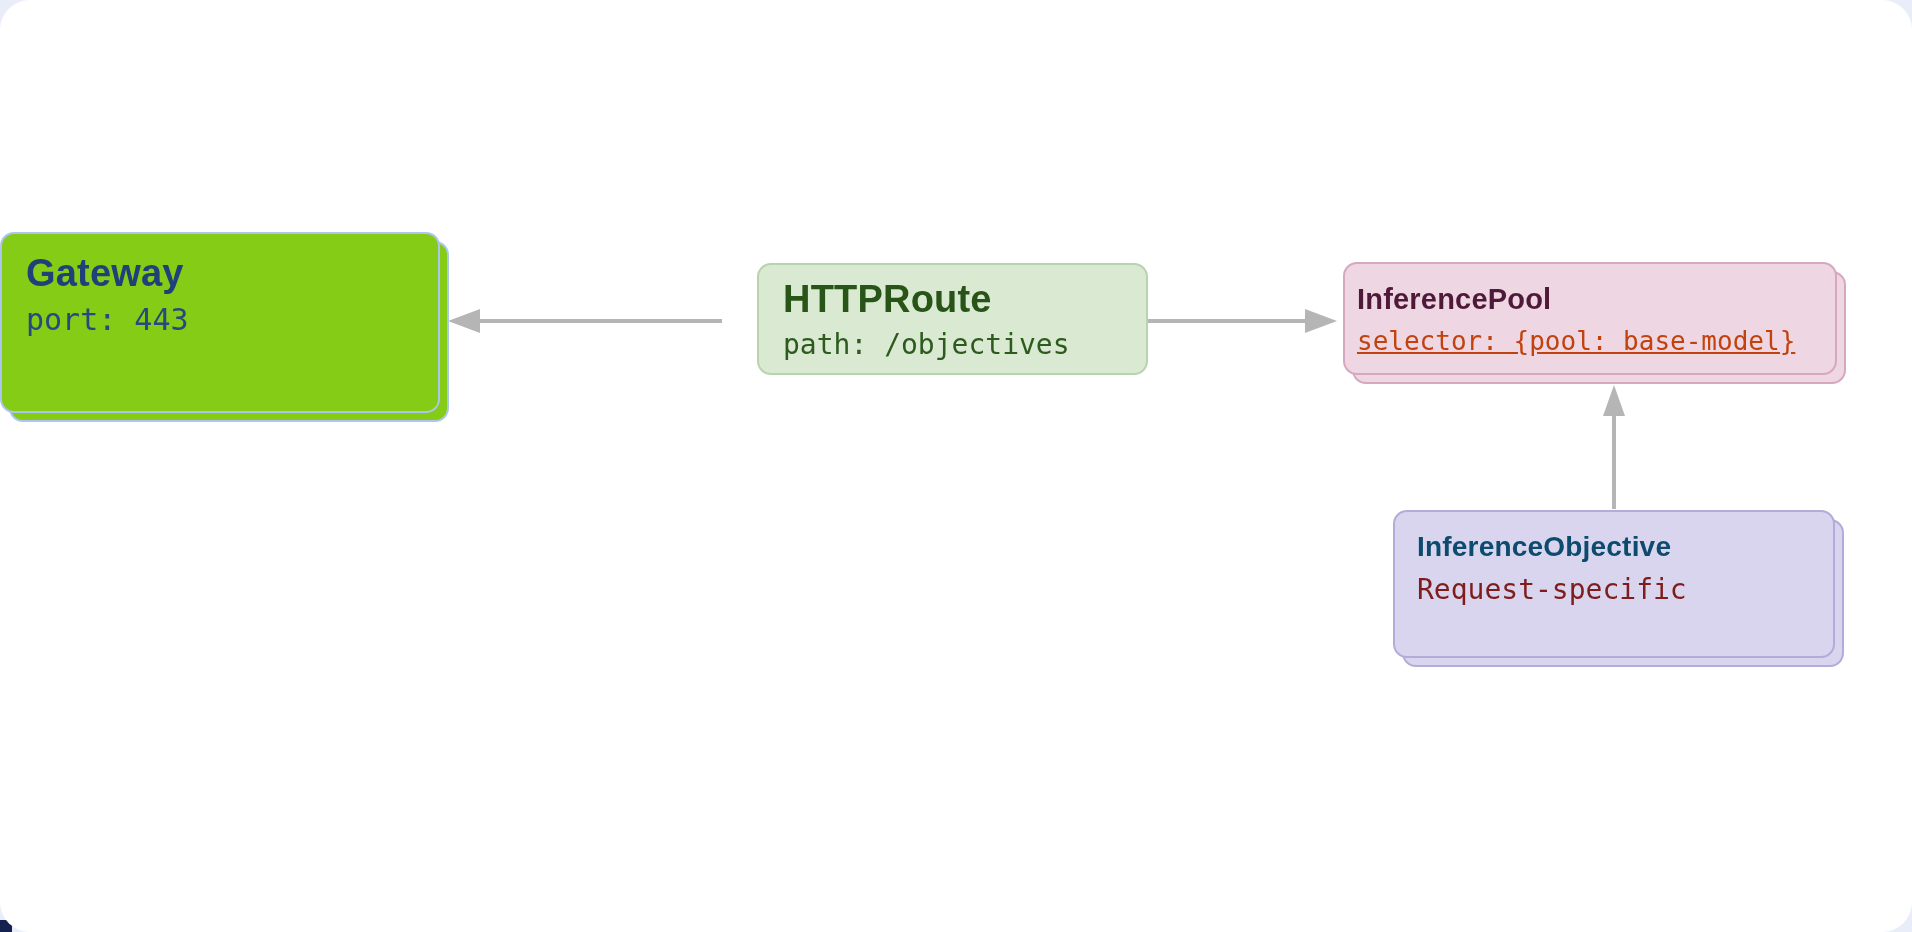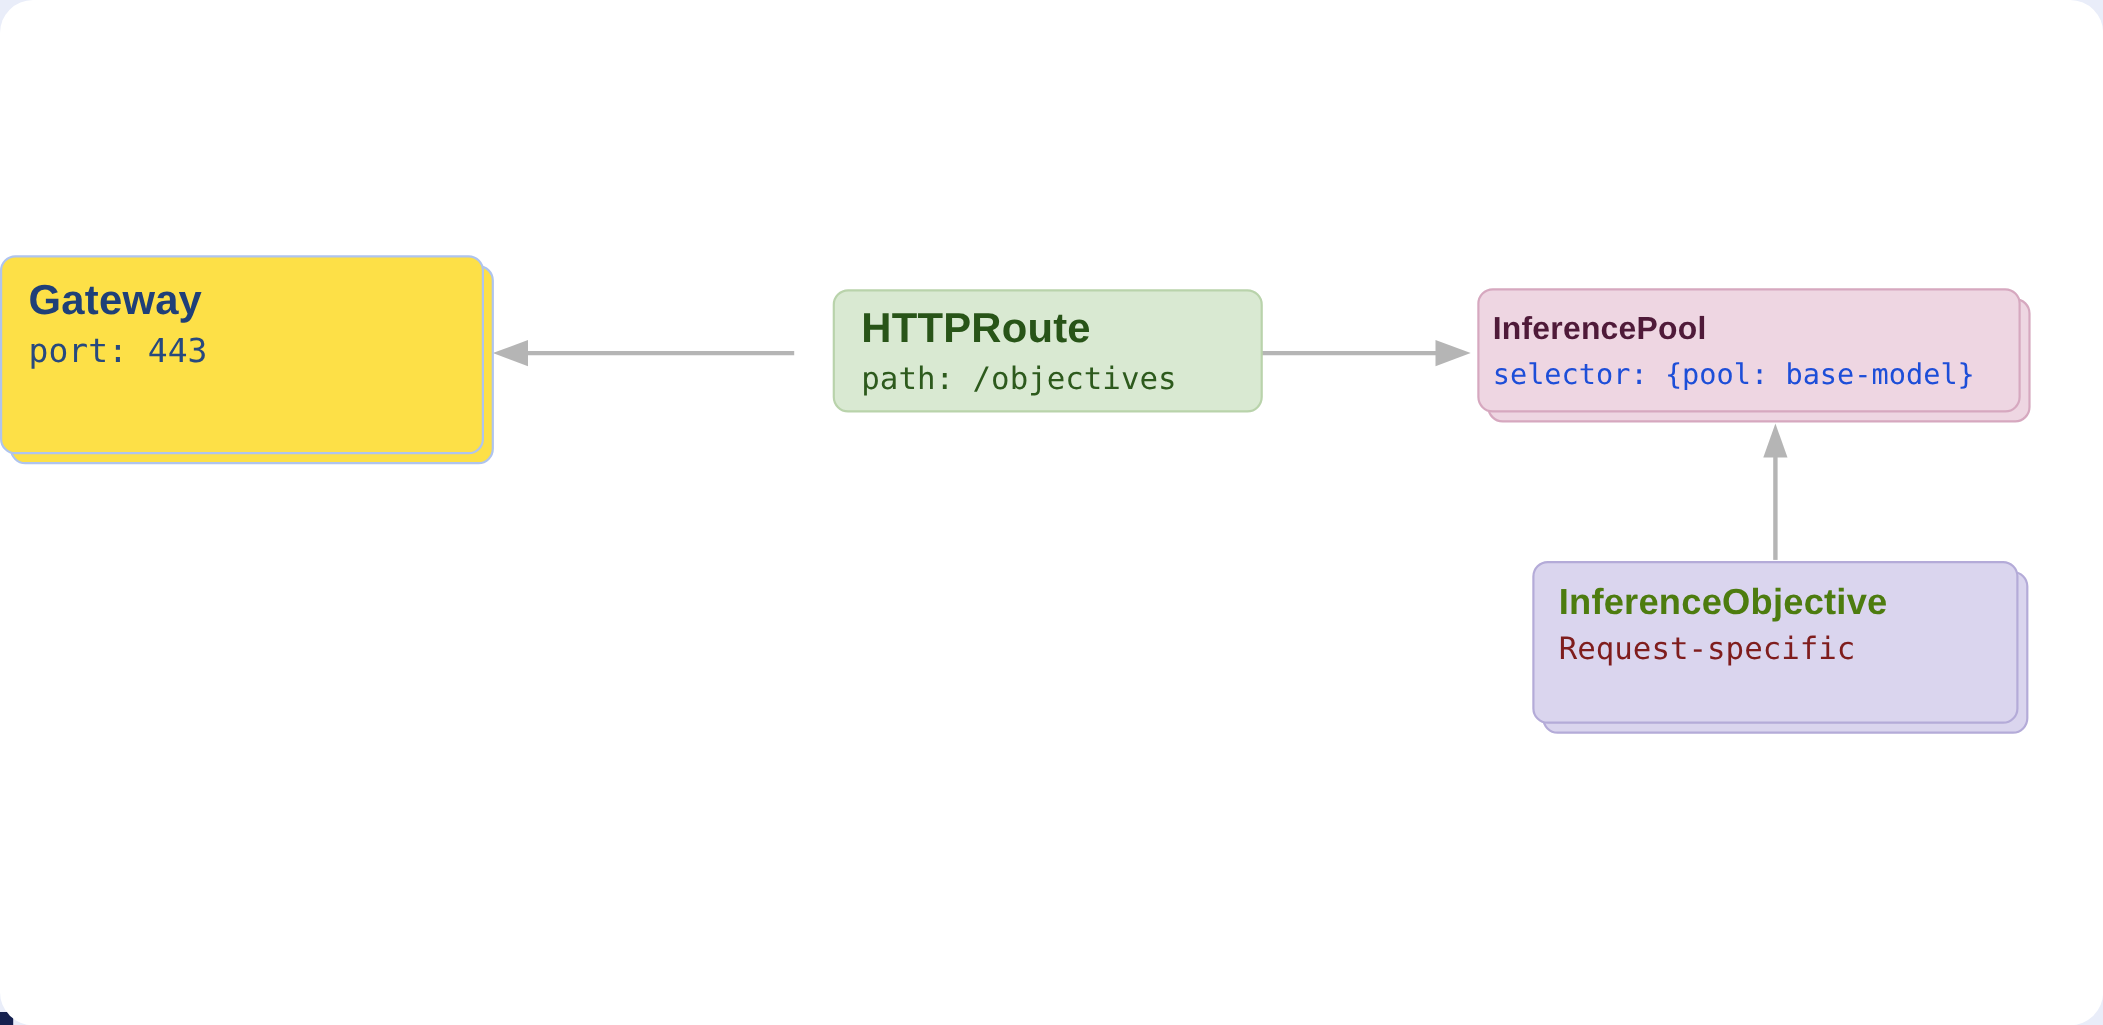--- a/index.html
+++ b/index.html
@@ -39,43 +39,43 @@
     font-weight: bold;
     letter-spacing: 0.2px;
   }
   .node-line {
     font-family: "DejaVu Sans Mono", monospace;
     white-space: pre;
   }
 
   
   .node-gateway { left: 0px; top: 232px; width: 440px; height: 181px; }
-  .node-gateway .node-card, .node-gateway .stack-card { background: #fde047; border-color: #afc4ee; }
+  .node-gateway .node-card, .node-gateway .stack-card { background: #84cc16; border-color: #afc4ee; }
   .node-gateway .node-card { padding: 14px 24px; }
   .node-gateway .node-title { font-size: 38px; line-height: 50px; color: #1f4078; }
   .node-gateway .node-line  { font-size: 30px; line-height: 44px; color: #27497f; }
 
   
   .node-httproute { left: 757px; top: 263px; width: 391px; height: 112px; }
   .node-httproute .node-card { background: #d9e9d2; border-color: #b9d3ab; padding: 9px 24px; }
   .node-httproute .node-title { font-size: 38px; line-height: 50px; color: #285418; }
   .node-httproute .node-line  { font-size: 28px; line-height: 42px; color: #2d5a1d; }
 
   
   .node-inference-pool { left: 1343px; top: 262px; width: 494px; height: 113px; }
   .node-inference-pool .node-card, .node-inference-pool .stack-card { background: #eed6e2; border-color: #d6a8bf; }
   .node-inference-pool .node-card { padding: 13px 12px; }
   .node-inference-pool .node-title { font-size: 29px; line-height: 44px; color: #4f1a39; }
-  .node-inference-pool .node-line  { font-size: 26px; line-height: 40px; color: #1d4ed8; }
+  .node-inference-pool .node-line  { font-size: 26px; line-height: 40px; color: #c2410c; text-decoration: underline; }
 
   
   .node-inference-objective { left: 1393px; top: 510px; width: 442px; height: 148px; }
   .node-inference-objective .node-card, .node-inference-objective .stack-card { background: #dad5ee; border-color: #b4abd8; }
   .node-inference-objective .node-card { padding: 12px 22px; }
-  .node-inference-objective .node-title { font-size: 33px; line-height: 46px; color: #4d7c0f; }
+  .node-inference-objective .node-title { font-size: 28px; line-height: 46px; color: #0c4a6e; }
   .node-inference-objective .node-line  { font-size: 28px; line-height: 40px; color: #7f1d1d; }
 </style>
 </head>
 <body>
 
 <div class="stage">
 
   <div class="corner-accent"></div>
 
   <div class="card"></div>

